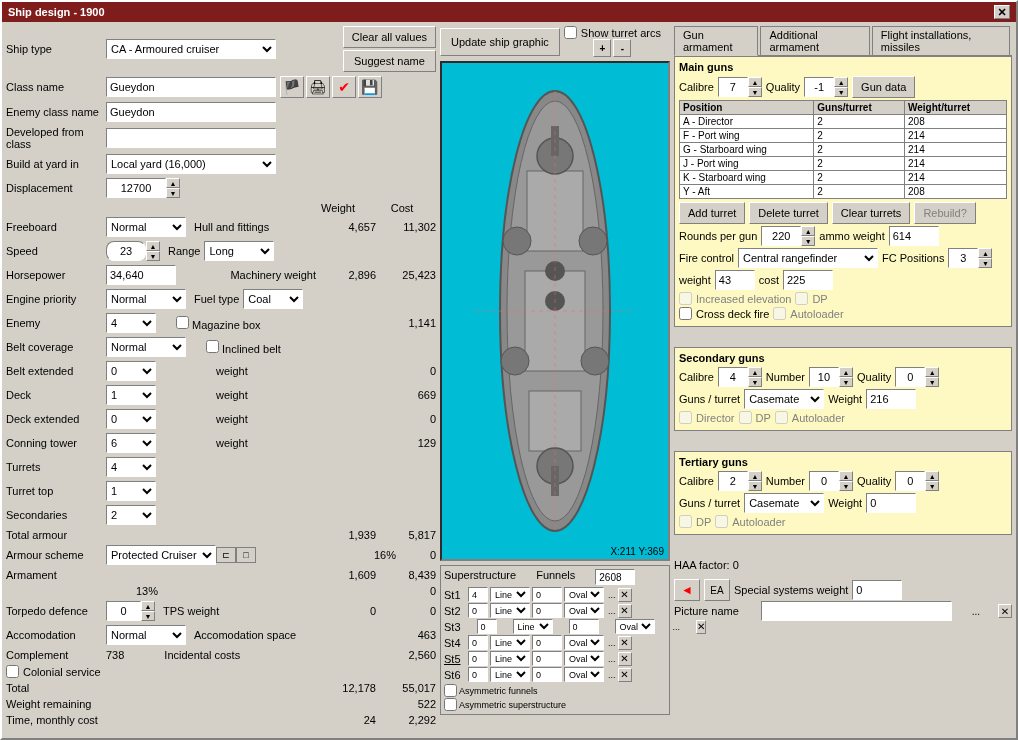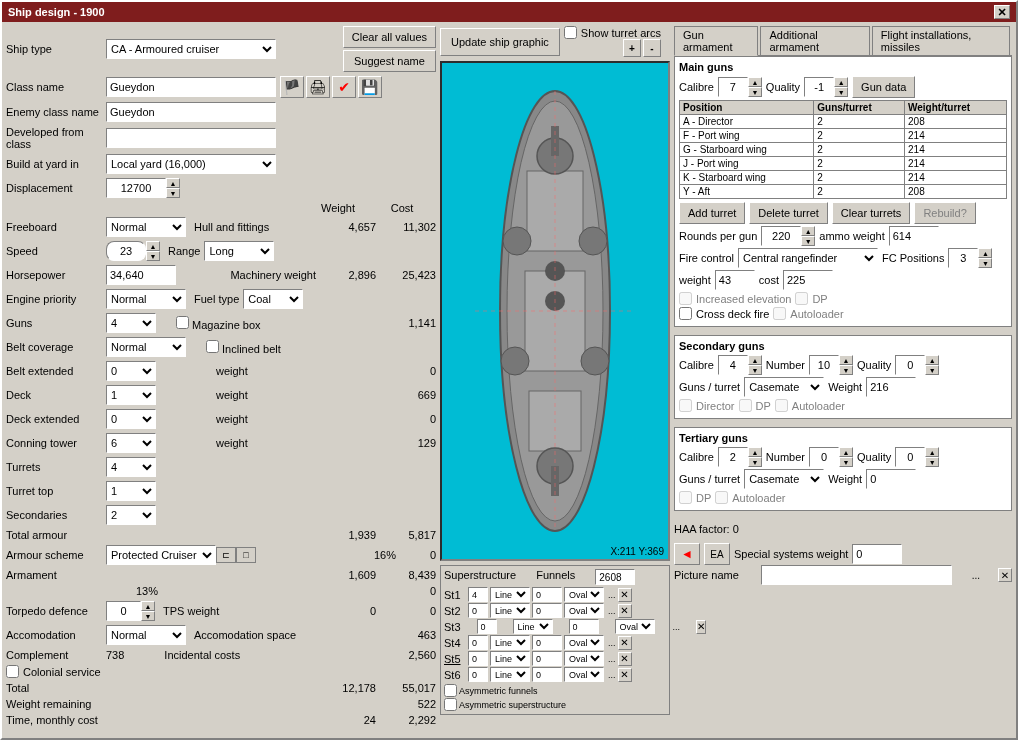--- a/index.html
+++ b/index.html
@@ -36,21 +36,21 @@
     
     .ship-graphic-area { background: #00bcd4; border: 2px inset #808080; flex: 1; display: flex; align-items: center; justify-content: center; position: relative; min-height: 560px; }
     
     
     .right-panel { flex: 1; display: flex; flex-direction: column; }
     
     .tab-bar { display: flex; border-bottom: 1px solid #808080; }
     .tab { padding: 2px 8px; background: #d4d0c8; border: 1px solid #808080; border-bottom: none; cursor: pointer; margin-right: 2px; font-size: 11px; }
     .tab.active { background: #d4d0c8; border-bottom: 1px solid #d4d0c8; z-index: 1; margin-bottom: -1px; }
     
-    .gun-section { border: 1px solid #808080; padding: 4px; margin-bottom: 8px; background: #ffffff; }
+    .gun-section { border: 1px solid #808080; padding: 4px; margin-bottom: 20px; background: #fef9c3; }
     .section-title { font-weight: bold; margin-bottom: 3px; }
     
     table.gun-table { width: 100%; border-collapse: collapse; margin-bottom: 3px; }
     table.gun-table th { background: #d4d0c8; border: 1px solid #808080; padding: 1px 3px; text-align: left; font-size: 10px; }
     table.gun-table td { border: 1px solid #808080; padding: 1px 3px; font-size: 10px; background: white; }
     
     .right-row { display: flex; align-items: center; gap: 4px; margin-bottom: 2px; flex-wrap: wrap; }
     
     .disabled-text { color: #808080; }
     
@@ -187,21 +187,21 @@
         <select style="width:80px;">
           <option>Normal</option>
         </select>
         <span style="margin-left:8px;">Fuel type</span>
         <select style="width:60px; margin-left:4px;">
           <option>Coal</option>
         </select>
       </div>
 
       <div class="form-row">
-        <span class="form-label">Guns</span>
+        <span class="form-label">Enemy</span>
         <select style="width:50px;">
           <option>4</option>
         </select>
         <span style="margin-left:20px;">
           <input type="checkbox" style="">
           <span>Magazine box</span>
         </span>
         <span style="margin-left:auto; width:60px; text-align:right;">1,141</span>
       </div>
 
@@ -352,21 +352,21 @@
         <span style="margin-left:auto; width:60px; text-align:right;">24</span>
         <span style="width:60px; text-align:right;">2,292</span>
       </div>
 
     </div>
 
     <div class="middle-panel">
 
       <div style="display:flex; align-items:center; gap:4px;">
         <button class="btn update-btn">Update ship graphic</button>
-        <div style="display:flex; flex-direction:column; align-items:flex-end;">
+        <div style="display:flex; flex-direction:column; align-items:center;">
           <div style="display:flex; align-items:center; gap:4px;">
             <input type="checkbox" style="">
             <span>Show turret arcs</span>
           </div>
           <div class="plus-minus">
             <div class="pm-btn">+</div>
             <div class="pm-btn">-</div>
           </div>
         </div>
       </div>

